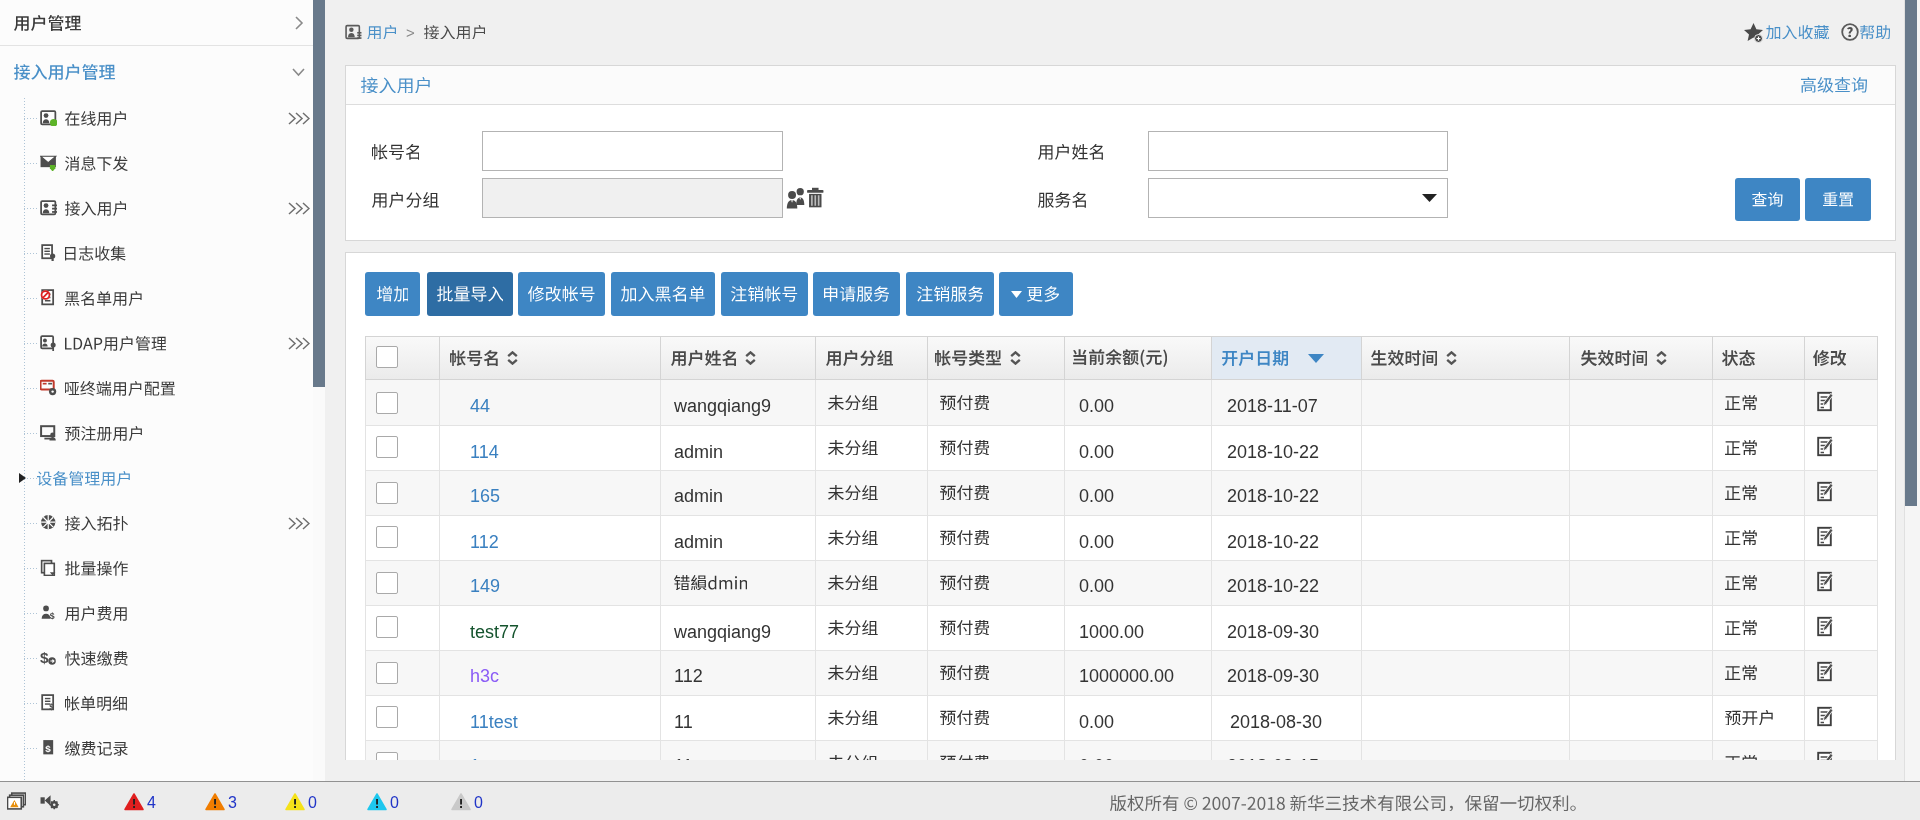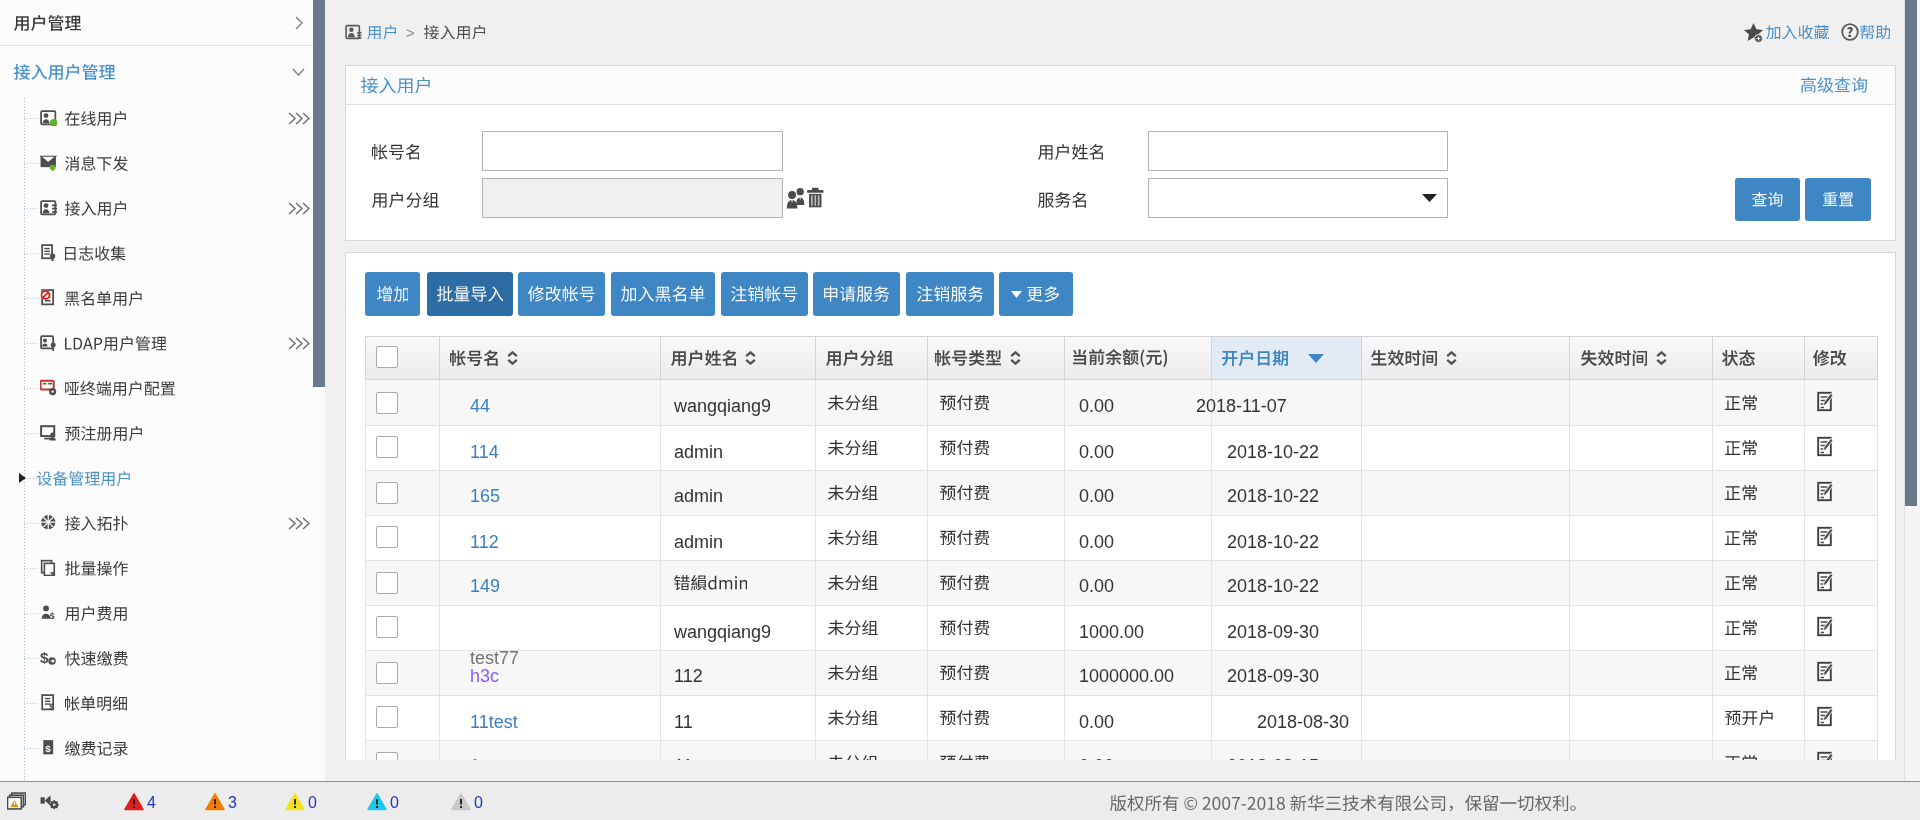--- a/index.html
+++ b/index.html
@@ -496,21 +496,21 @@
 <div class="chk" style="left:50px;top:392px"></div>
 <div class="cell" style="left:144px;top:396px;color:#3a80c0">44</div>
 <div class="cell" style="left:348px;top:396px">wangqiang9</div>
 <svg class="t" style="left:502px;top:394.6px" width="49.7" height="15.7" fill="#333">
       <use href="#gc_wfz"></use>
     </svg>
 <svg class="t" style="left:614px;top:394.6px" width="49.4" height="15.7" fill="#333">
       <use href="#gc_yff"></use>
     </svg>
 <div class="cell" style="left:753px;top:396px">0.00</div>
-<div class="cell" style="left:870px;top:396px">2018-11-07</div>
+<div class="cell" style="left:901px;top:396px">2018-11-07</div>
 <svg class="t" style="left:1399px;top:394.6px" width="31.8" height="15.7" fill="#333">
       <use href="#gc_zc"></use>
     </svg>
 <svg class="t" style="left:1491px;top:391px" width="16" height="21" viewBox="0 0 16 21">
       <rect x="1.2" y="1.8" width="12.6" height="17.4" fill="#fff" stroke="#3f3f3f" stroke-width="1.9"></rect>
       <path d="M3.6 6 h7 M3.6 9.5 h7 M3.6 13 h3.4 M3.6 16.5 h3.4" stroke="#4a4a4a" stroke-width="1.7"></path>
       <path d="M13.9 2.2 L15.8 4.6 L9.2 13.4 L6.3 14.8 L7 11.3 Z" fill="#4f4f4f" stroke="#fbfbfb" stroke-width="0.9"></path>
     </svg>
 <div class="chk" style="left:50px;top:436px"></div>
 <div class="cell" style="left:144px;top:442px;color:#3a80c0">114</div>
@@ -584,21 +584,21 @@
 <div class="cell" style="left:901px;top:576px">2018-10-22</div>
 <svg class="t" style="left:1399px;top:574.6px" width="31.8" height="15.7" fill="#333">
       <use href="#gc_zc"></use>
     </svg>
 <svg class="t" style="left:1491px;top:571px" width="16" height="21" viewBox="0 0 16 21">
       <rect x="1.2" y="1.8" width="12.6" height="17.4" fill="#fff" stroke="#3f3f3f" stroke-width="1.9"></rect>
       <path d="M3.6 6 h7 M3.6 9.5 h7 M3.6 13 h3.4 M3.6 16.5 h3.4" stroke="#4a4a4a" stroke-width="1.7"></path>
       <path d="M13.9 2.2 L15.8 4.6 L9.2 13.4 L6.3 14.8 L7 11.3 Z" fill="#4f4f4f" stroke="#fbfbfb" stroke-width="0.9"></path>
     </svg>
 <div class="chk" style="left:50px;top:616px"></div>
-<div class="cell" style="left:144px;top:648px;color:#737373">test77</div>
+<div class="cell" style="left:144px;top:622px;color:#14532d">test77</div>
 <div class="cell" style="left:348px;top:622px">wangqiang9</div>
 <svg class="t" style="left:502px;top:619.6px" width="49.7" height="15.7" fill="#333">
       <use href="#gc_wfz"></use>
     </svg>
 <svg class="t" style="left:614px;top:619.6px" width="49.4" height="15.7" fill="#333">
       <use href="#gc_yff"></use>
     </svg>
 <div class="cell" style="left:753px;top:622px">1000.00</div>
 <div class="cell" style="left:901px;top:622px">2018-09-30</div>
 <svg class="t" style="left:1399px;top:619.6px" width="31.8" height="15.7" fill="#333">
@@ -631,21 +631,21 @@
 <div class="chk" style="left:50px;top:706px"></div>
 <div class="cell" style="left:144px;top:712px;color:#3a80c0">11test</div>
 <div class="cell" style="left:348px;top:712px">11</div>
 <svg class="t" style="left:502px;top:709.6px" width="49.7" height="15.7" fill="#333">
       <use href="#gc_wfz"></use>
     </svg>
 <svg class="t" style="left:614px;top:709.6px" width="49.4" height="15.7" fill="#333">
       <use href="#gc_yff"></use>
     </svg>
 <div class="cell" style="left:753px;top:712px">0.00</div>
-<div class="cell" style="left:931px;top:712px">2018-08-30</div>
+<div class="cell" style="left:904px;top:712px">2018-08-30</div>
 <svg class="t" style="left:1399px;top:709.6px" width="47.7" height="15.8" fill="#333">
       <use href="#gc_ykh"></use>
     </svg>
 <svg class="t" style="left:1491px;top:706px" width="16" height="21" viewBox="0 0 16 21">
       <rect x="1.2" y="1.8" width="12.6" height="17.4" fill="#fff" stroke="#3f3f3f" stroke-width="1.9"></rect>
       <path d="M3.6 6 h7 M3.6 9.5 h7 M3.6 13 h3.4 M3.6 16.5 h3.4" stroke="#4a4a4a" stroke-width="1.7"></path>
       <path d="M13.9 2.2 L15.8 4.6 L9.2 13.4 L6.3 14.8 L7 11.3 Z" fill="#4f4f4f" stroke="#fbfbfb" stroke-width="0.9"></path>
     </svg>
 <div class="chk" style="left:50px;top:752px"></div>
 <div class="cell" style="left:144px;top:756px;color:#3a80c0">1</div>

